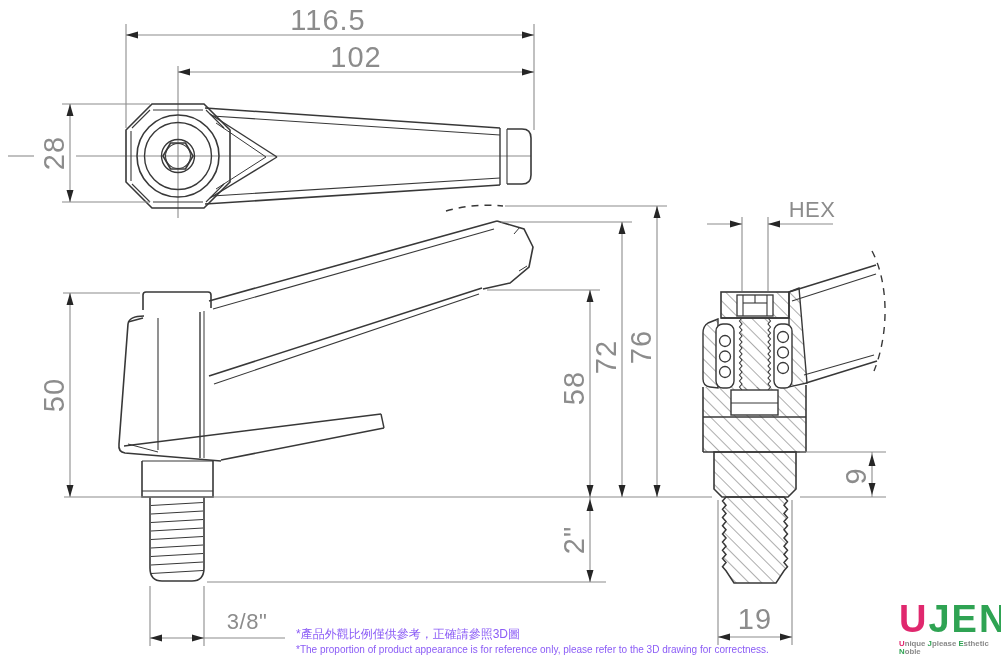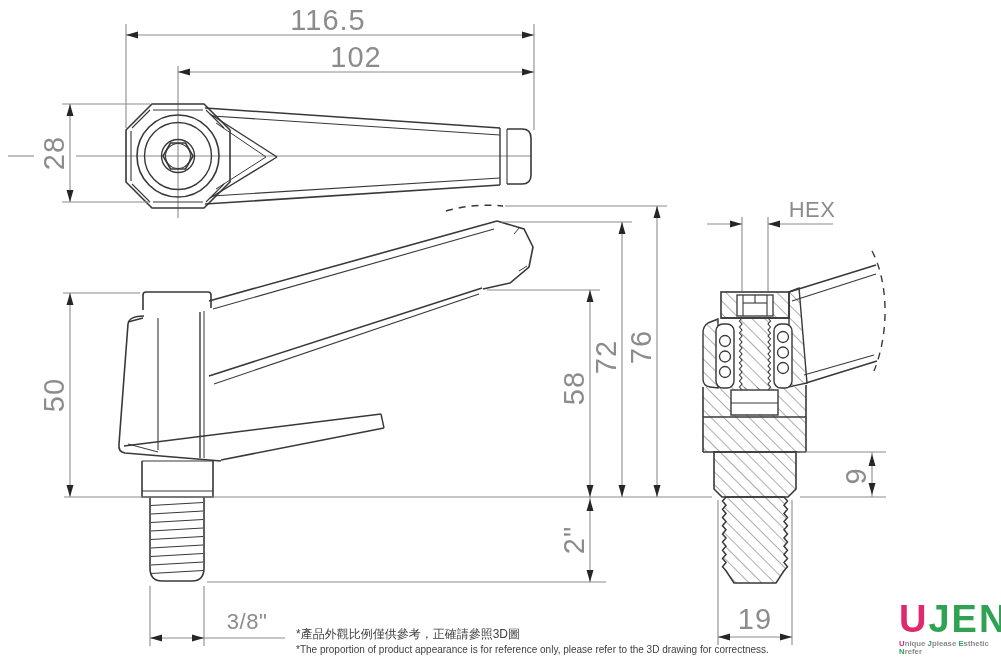--- a/index.html
+++ b/index.html
@@ -7,21 +7,21 @@
           font-family:"Liberation Sans",sans-serif;}
   #drawing{position:absolute;left:0;top:0;}
   .dimtxt{fill:#8c8c8c;font-size:29px;letter-spacing:1px;}
   .dimtxt.small{font-size:22px;letter-spacing:0.5px;}
   .ol{stroke:#383838;fill:none;}
   .dim{stroke:#8c8c8c;stroke-width:1.1;fill:none;}
   .arr{fill:#262626;stroke:none;}
   .white{fill:#ffffff;}
   #partnum{position:absolute;left:690px;top:24px;width:292px;text-align:right;
            font-size:40px;color:#8c8c8c;letter-spacing:0.5px;line-height:1;}
-  #notes{position:absolute;left:296px;top:626px;color:#404040;}
+  #notes{position:absolute;left:296px;top:626px;color:#8b5cf6;}
   #note-cn{font-size:12px;line-height:16px;}
   #note-en{font-size:10px;line-height:15px;text-align:right;}
   #logo{position:absolute;left:871px;top:600px;line-height:1;margin-left:28px;}
   #logo .brand{font-size:38px;font-weight:bold;letter-spacing:2px;}
   .c-pink{color:#e0286e;}
   .c-green{color:#2fa353;}
   #tagline{font-size:7.8px;font-weight:bold;color:#8a8a8a;margin-top:2px;letter-spacing:0;}
 </style>
 </head>
 <body>
@@ -271,16 +271,16 @@
 </svg>
 
 
 <div id="notes">
   <div id="note-cn">*產品外觀比例僅供參考，正確請參照3D圖</div>
   <div id="note-en">*The proportion of product appearance is for reference only, please refer to the 3D drawing for correctness.</div>
 </div>
 
 <div id="logo">
   <div class="brand"><span class="c-pink">U</span><span class="c-green">JEN</span></div>
-  <div id="tagline"><span class="c-pink">U</span><span>nique </span><span class="c-green">J</span><span>please </span><span class="c-green">E</span><span>sthetic </span><span class="c-green">N</span><span>refer</span></div>
+  <div id="tagline"><span class="c-pink">U</span><span>nique </span><span class="c-green">J</span><span>please </span><span class="c-green">E</span><span>sthetic </span><span class="c-green">N</span><span>oble</span></div>
 </div>
 
 </div>
 
 </body></html>

